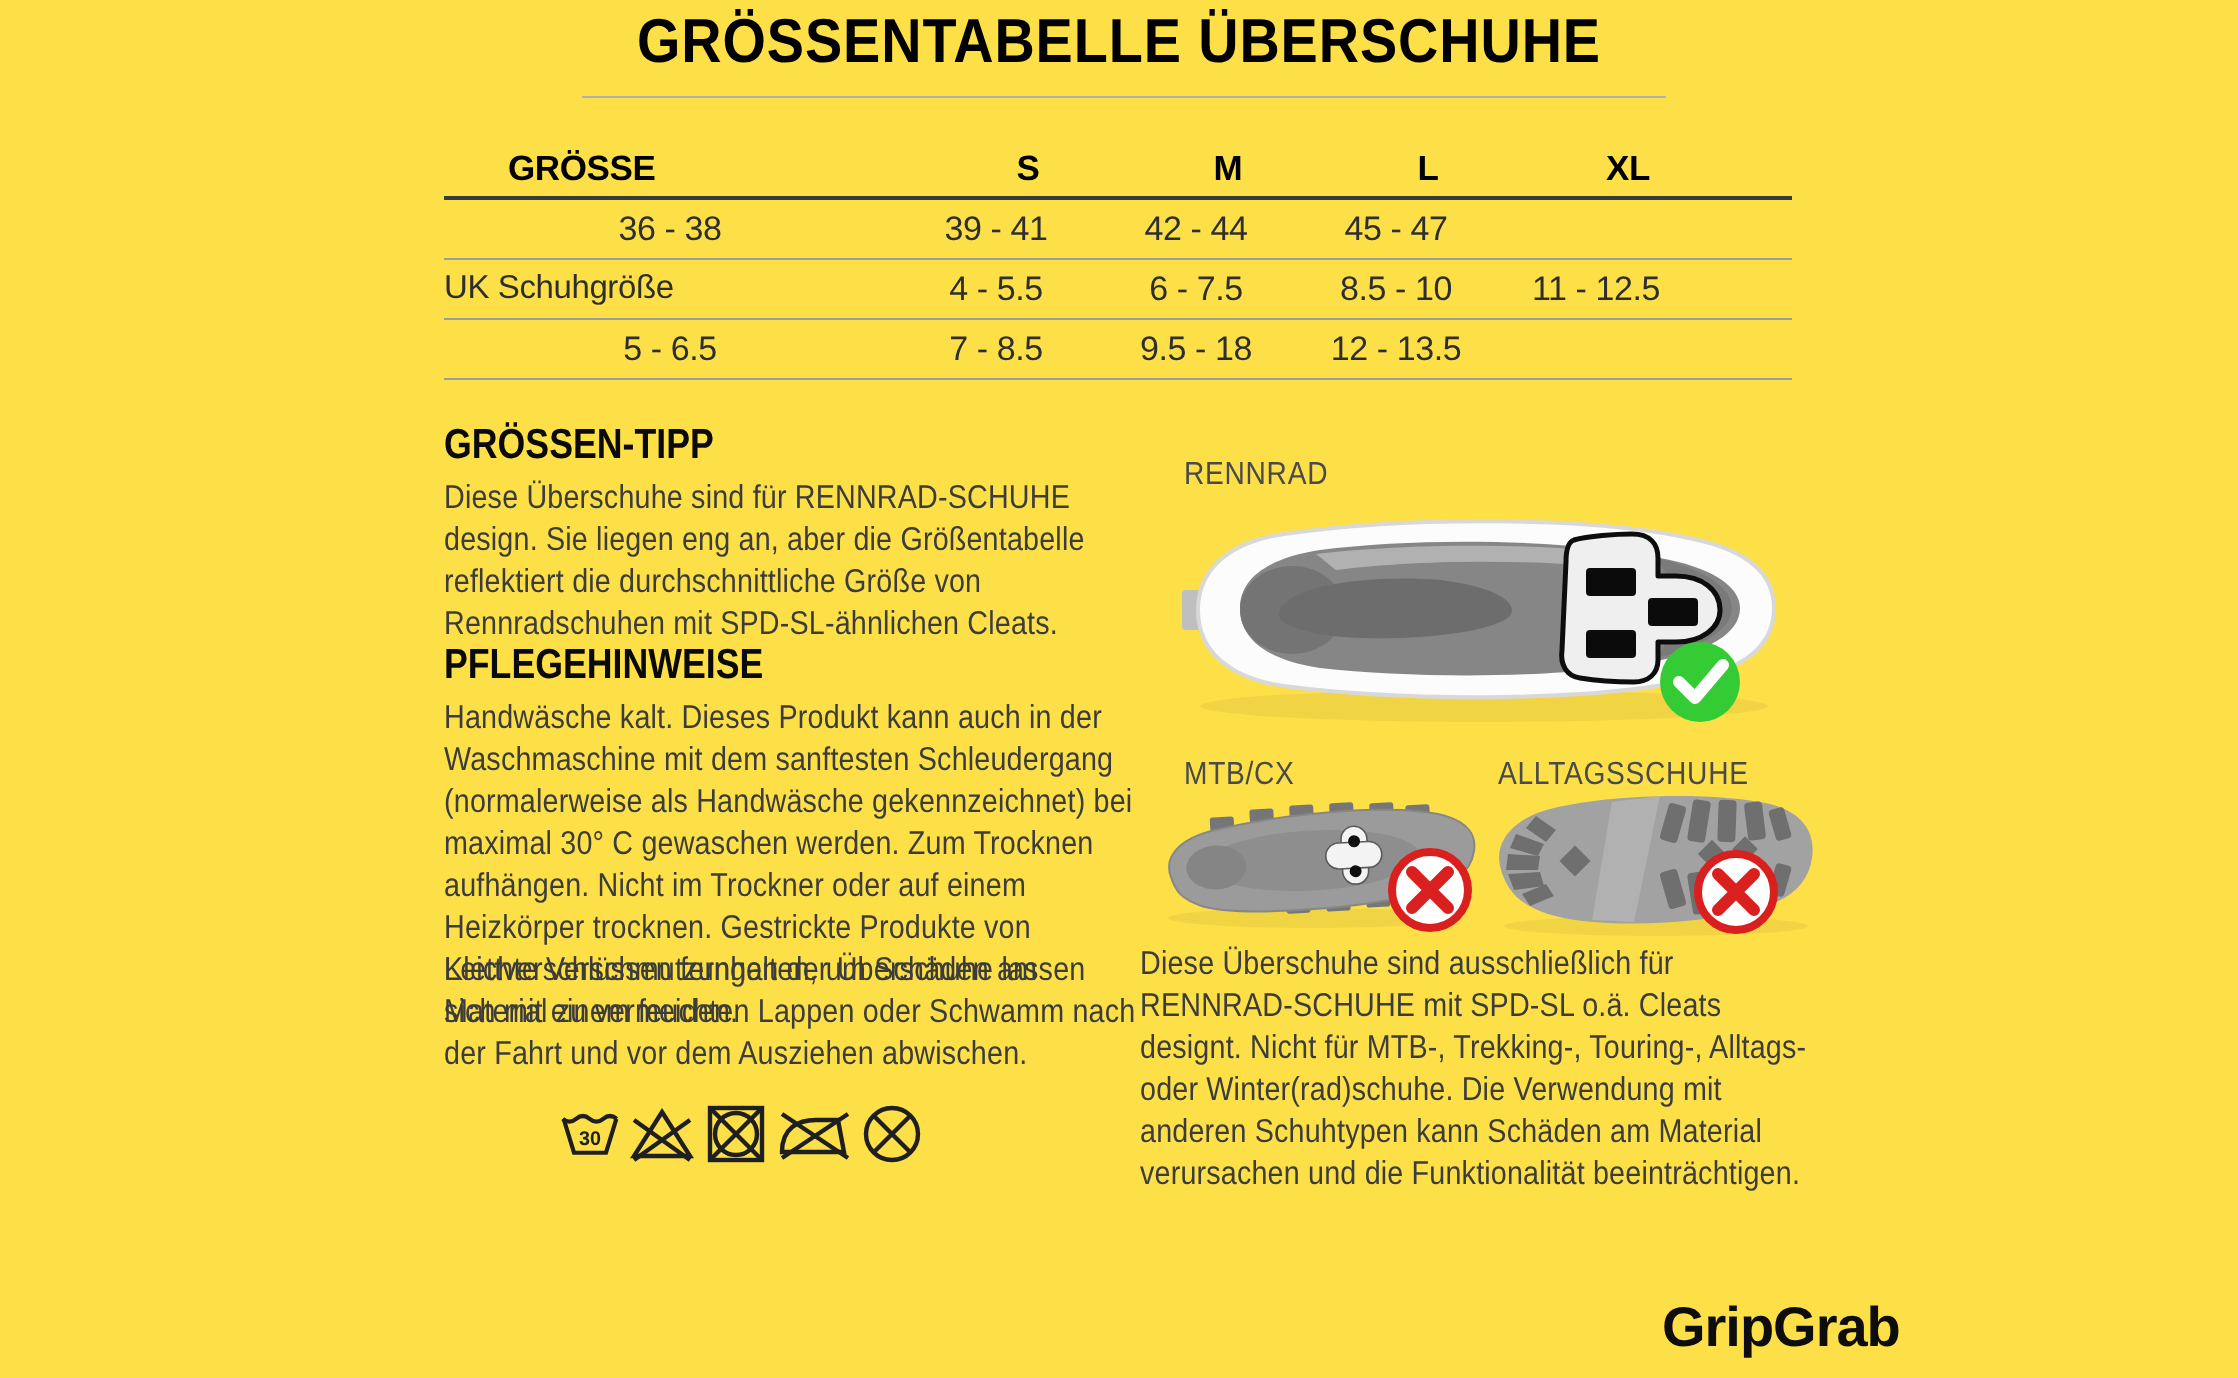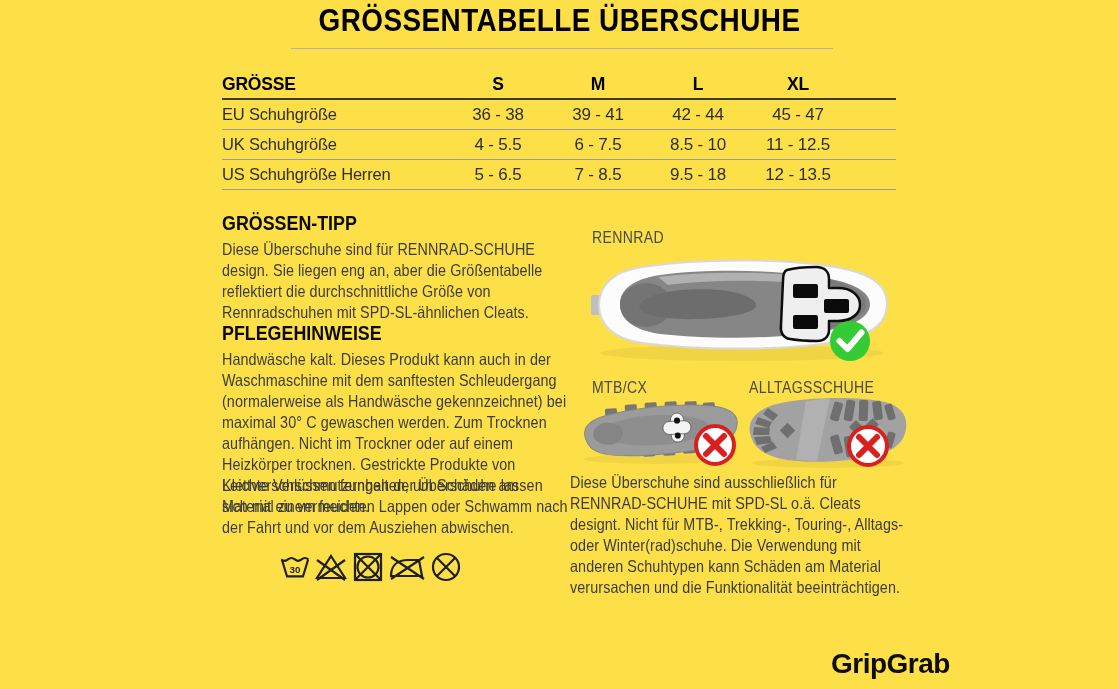--- a/index.html
+++ b/index.html
@@ -21,21 +21,21 @@
 
   
   .stable { position:absolute; left:222px; top:70px; width:674px; }
   .trow {
     display:grid; grid-template-columns:226px 100px 100px 100px 100px;
     height:30px; align-items:center; border-bottom:1px solid #9c9c9c;
   }
   .trow.head { border-bottom:2px solid #3a3a3a; }
   .cell-label { text-align:left; font-size:16.5px; color:#2e2e2e; letter-spacing:-0.2px; }
   .cell-val   { text-align:center; font-size:17px; color:#2e2e2e; letter-spacing:-0.2px; }
-  .trow.head .cell-label, .trow.head .cell-val { font-weight:bold; font-size:17.5px; color:#000; }
+  .trow.head .cell-label, .trow.head .cell-val { font-weight:bold; font-size:17.5px; color:#000;margin-left:32px; }
 
   
   .sec-h {
     position:absolute; font-size:21px; font-weight:bold; color:#0a0a0a;
     transform:scaleX(.85); transform-origin:0 0; white-space:nowrap; letter-spacing:0;
   }
   .para {
     position:absolute; width:402px; font-size:16.5px; line-height:21px; color:#3c3c3c;
     transform:scaleX(.87); transform-origin:0 0; letter-spacing:0.1px;
   }
@@ -66,35 +66,33 @@
 
   <div class="stable">
     <div class="trow head">
       <div class="cell-label">GRÖSSE</div>
       <div class="cell-val">S</div>
       <div class="cell-val">M</div>
       <div class="cell-val">L</div>
       <div class="cell-val">XL</div>
     </div>
     <div class="trow">
-      <div class="cell-label">EU Schuhgröße</div>
       <div class="cell-val">36 - 38</div>
       <div class="cell-val">39 - 41</div>
       <div class="cell-val">42 - 44</div>
       <div class="cell-val">45 - 47</div>
     </div>
     <div class="trow">
       <div class="cell-label">UK Schuhgröße</div>
       <div class="cell-val">4 - 5.5</div>
       <div class="cell-val">6 - 7.5</div>
       <div class="cell-val">8.5 - 10</div>
       <div class="cell-val">11 - 12.5</div>
     </div>
     <div class="trow">
-      <div class="cell-label">US Schuhgröße Herren</div>
       <div class="cell-val">5 - 6.5</div>
       <div class="cell-val">7 - 8.5</div>
       <div class="cell-val">9.5 - 18</div>
       <div class="cell-val">12 - 13.5</div>
     </div>
   </div>
 
   <div class="sec-h" style="left:222px; top:211px;">GRÖSSEN-TIPP</div>
   <div class="para" style="left:222px; top:239px;">Diese Überschuhe sind für RENNRAD-SCHUHE design. Sie liegen eng an, aber die Größentabelle reflektiert die durchschnittliche Größe von Rennradschuhen mit SPD-SL-ähnlichen Cleats.</div>
 

